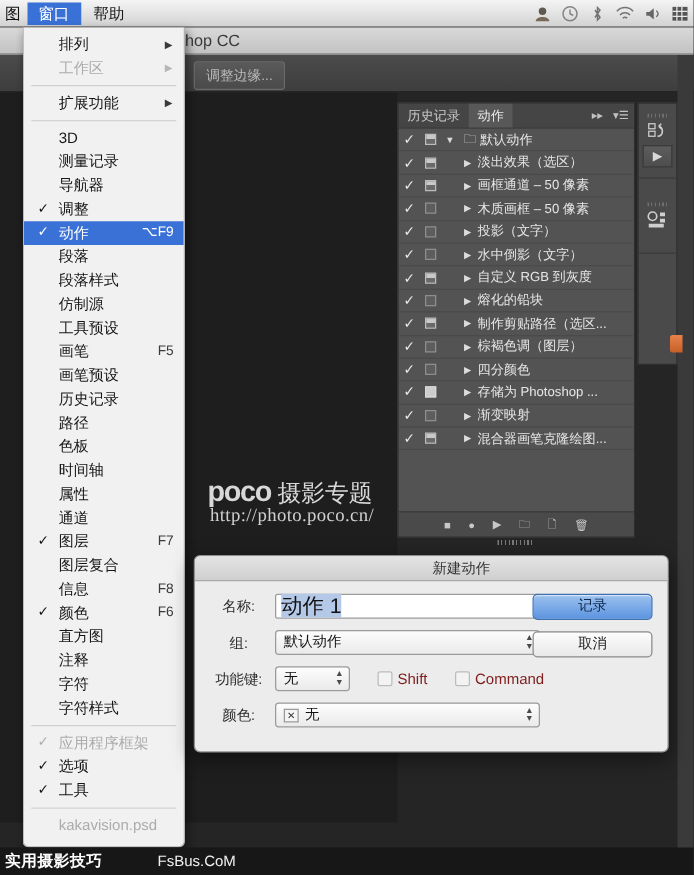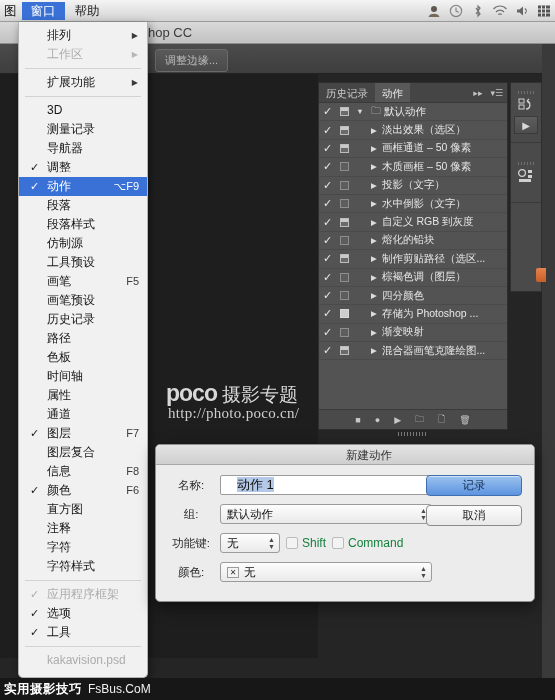--- a/index.html
+++ b/index.html
@@ -74,21 +74,21 @@
   }
   .wm-poco .p1 { font-size:23px; color:#d8d8d8; font-weight:700; letter-spacing:-1px; }
   .wm-poco .p2 { font-size:19px; color:#d8d8d8; margin-left:5px; }
   .wm-url {
     position:absolute; left:168px; top:405px;
     font-size:15px; color:#cfcfcf; letter-spacing:.3px; white-space:nowrap;
     font-family:"Liberation Serif", serif;
   }
   .bottom-banner {
     position:absolute; left:0; bottom:0; width:555px; height:22px;
-    background:#171717; display:flex; align-items:center;
+    background:#171717; display:flex; align-items:center;gap:38px;
   }
   .bottom-banner .bb1 {
     font-size:12.5px; color:#ffffff; font-weight:700; margin-left:4px;
     letter-spacing:.5px;
   }
   .bottom-banner .bb2 {
     font-size:12px; color:#f0f0f0; margin-left:6px;
   }
 
   
@@ -206,42 +206,42 @@
     font-size:11.5px; color:#333; text-align:center; line-height:20px;padding-left:48px;
   }
   .dlg-body { position:relative; padding:10px 12px 8px 12px; }
   .drow { display:flex; align-items:center; margin-bottom:9px; }
   .dlabel {
     width:52px; text-align:center; font-size:11.5px; color:#2b2b2b; padding-right:6px;
     white-space:nowrap;
   }
   .dinput {
     flex:1; height:20px; background:#fff; border:1px solid #9b9b9b;
-    border-radius:2px; font-size:13px; color:#111; line-height:18px;
-    padding:0 16px; max-width:212px;
+    border-radius:2px; font-size:17px; color:#111; line-height:18px;
+    padding:0 4px; max-width:212px;
   }
   .dinput .selected { background:#b4c8e8; }
   .dselect {
     position:relative; height:20px; background:linear-gradient(180deg,#fdfdfd,#eaeaea);
     border:1px solid #9b9b9b; border-radius:3px;
     font-size:11.5px; color:#111; line-height:18px; padding:0 22px 0 6px;
     white-space:nowrap; display:flex; align-items:center;
   }
   .dselect.wide { width:212px; }
   .dselect.narrow { width:60px; }
   .dselect .sarrows {
     position:absolute; right:4px; top:50%; transform:translateY(-50%);
     font-size:7px; line-height:7px; color:#4a4a4a; text-align:center;
   }
   .nonecolor {
     display:inline-block; width:12px; height:11px; border:1px solid #9a9a9a;
     background:#f4f4f4; font-size:8px; line-height:10px; text-align:center;
     color:#333; margin-right:5px;
   }
-  .dcheck { display:flex; align-items:center; margin-left:6px; font-size:12px; color:#15803d; }
+  .dcheck { display:flex; align-items:center; margin-left:22px; font-size:12px; color:#7f1d1d; }
   .dcheck .box {
     width:12px; height:12px; border:1px solid #bcbcbc; background:#f3f3f3;
     border-radius:2px; margin-right:4px;
   }
   .dbtns { position:absolute; right:12px; top:10px; width:96px; }
   .dbtn {
     height:21px; border-radius:4px; font-size:11.5px; text-align:center;
     line-height:19px; margin-bottom:9px; border:1px solid #8a8a8a;
     background:linear-gradient(180deg,#fdfdfd,#e8e8e8); color:#1c1c1c;
   }

